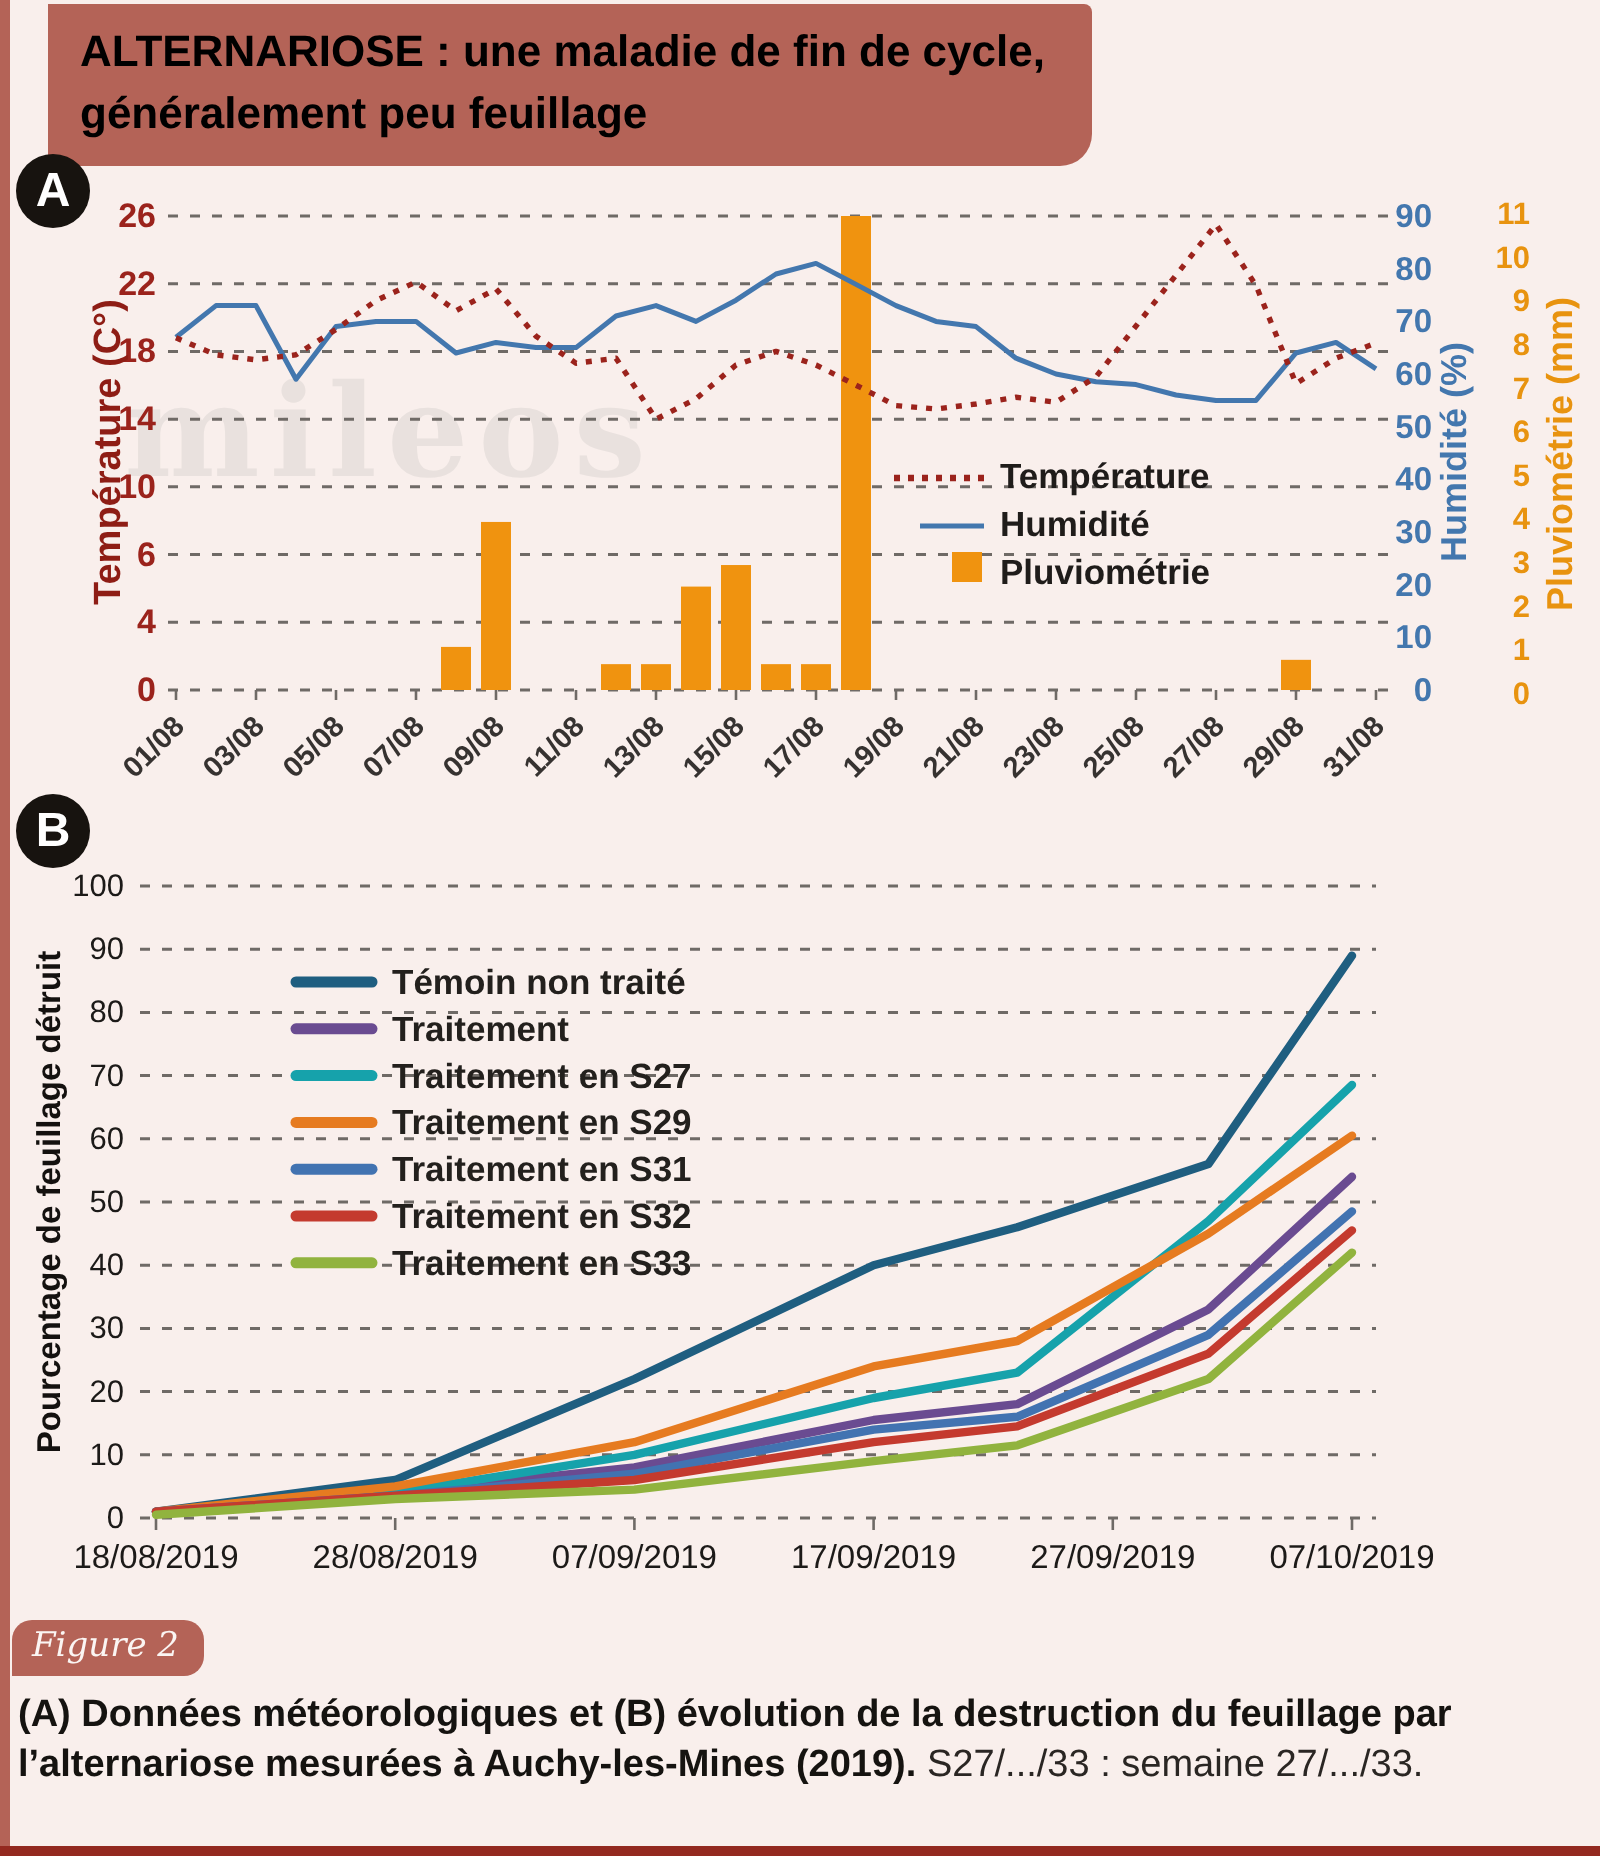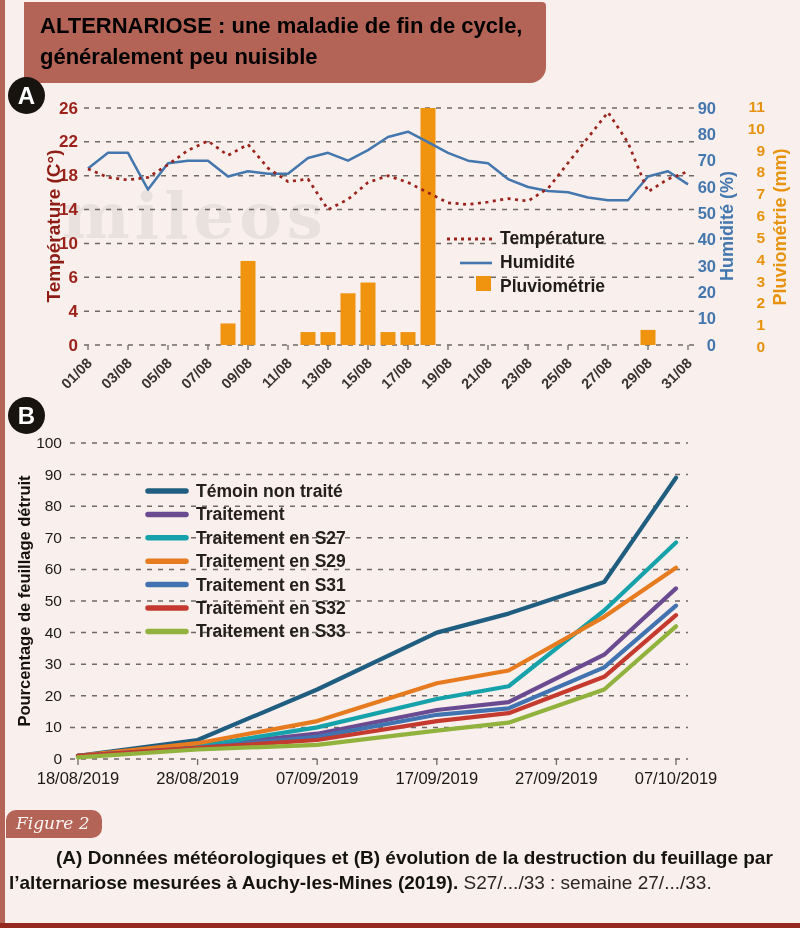--- a/index.html
+++ b/index.html
@@ -11,21 +11,21 @@
           color:#000000;font-weight:bold;font-size:22px;line-height:1.42;
           padding:8px 14px 11px 16px;border-radius:0 4px 16px 0;margin-left:24px;}
   .badge{position:absolute;width:37px;height:37px;border-radius:50%;background:#17130f;
          color:#fff;font-weight:bold;font-size:24px;display:flex;align-items:center;justify-content:center;}
   .badge-a{left:8px;top:77px;}
   .badge-b{left:8px;top:397px;}
   .figure-badge{position:absolute;left:6px;top:810px;background:var(--accent,#b46357);color:#fbf5f3;
         font-family:"DejaVu Serif",serif;font-style:italic;font-size:17px;
         padding:3px 13px 5px 10px;border-radius:10px 10px 10px 0;}
   .caption{position:absolute;left:9px;top:845px;width:784px;color:#151310;font-size:19px;line-height:1.33;}
-  .caption .cap-bold{font-weight:bold;margin-left:47px;}
+  .caption .cap-bold{font-weight:bold;}
   .caption .cap-reg{font-weight:normal;color:#2a2623;}
   .caption .cap-src{font-style:italic;font-weight:normal;color:#2a2623;font-size:18.5px;}
   svg{position:absolute;left:0;top:0;}
   svg text{font-family:"Liberation Sans",sans-serif;}
   .grid{stroke:#6f6a66;stroke-width:1.5;stroke-dasharray:5 6;fill:none;}
   .tk{stroke:#6f6a66;stroke-width:1.3;}
   .tickT{fill:#9b231c;font-size:17px;font-weight:600;}
   .tickH{fill:#4377ae;font-size:16.5px;font-weight:600;}
   .tickP{fill:#e8930f;font-size:15.5px;font-weight:600;}
   .tickX{fill:#363230;font-size:14.5px;font-weight:600;}
@@ -192,21 +192,21 @@
       <line x1="148" y1="584.6" x2="186" y2="584.6" stroke="#4273b1" stroke-width="5.5" stroke-linecap="round"></line>
       <text x="196" y="590.6" class="legB">Traitement en S31</text>
       <line x1="148" y1="608" x2="186" y2="608" stroke="#c43a2e" stroke-width="5.5" stroke-linecap="round"></line>
       <text x="196" y="614" class="legB">Traitement en S32</text>
       <line x1="148" y1="631.4" x2="186" y2="631.4" stroke="#91b33e" stroke-width="5.5" stroke-linecap="round"></line>
       <text x="196" y="637.4" class="legB">Traitement en S33</text>
     </svg>
 
   <div class="banner">
     <span>ALTERNARIOSE : une maladie de fin de cycle,</span><br>
-    <span>généralement peu nuisible</span>
+    <span>généralement peu feuillage</span>
   </div>
 
   <div class="badge badge-a">A</div>
   <div class="badge badge-b">B</div>
 
   <div class="figure-badge">Figure 2</div>
 
   <div class="caption">
     <span class="cap-bold">(A) Données météorologiques et (B) évolution de la destruction du feuillage par l’alternariose mesurées à Auchy-les-Mines (2019).</span>
     <span class="cap-reg">S27/.../33 : semaine 27/.../33.</span>

